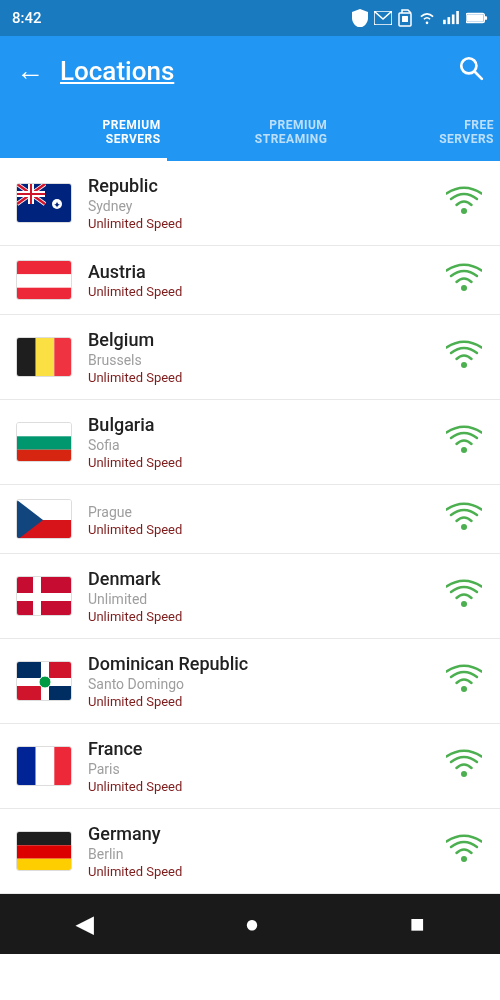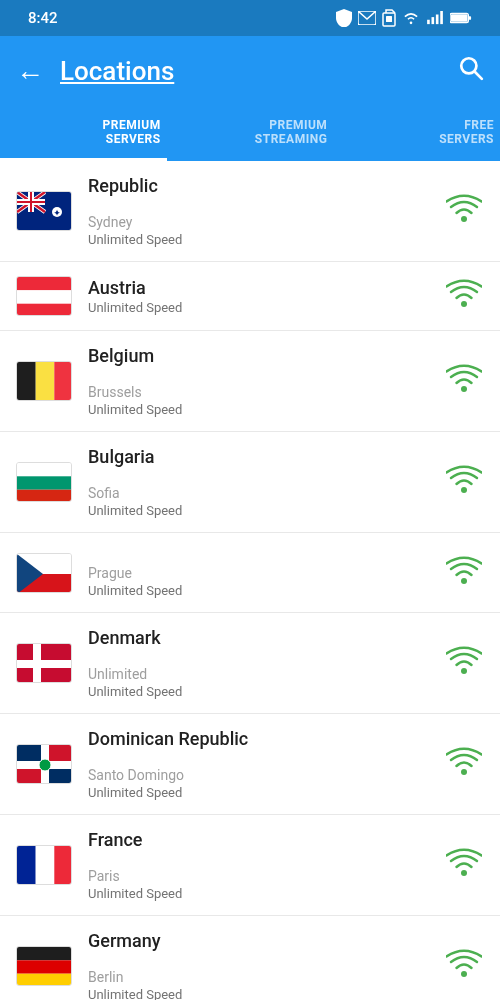--- a/index.html
+++ b/index.html
@@ -6,21 +6,21 @@
     * { margin: 0; padding: 0; box-sizing: border-box; }
     body { width: 500px; background: #fff; font-family: 'Roboto', Arial, sans-serif; overflow-x: hidden; }
 
     
     .status-bar {
       background: #1a7abf;
       height: 36px;
       display: flex;
       align-items: center;
       justify-content: space-between;
-      padding: 0 28px;
+      padding: 0 12px;
       color: #fff;
       font-size: 15px;
       font-weight: 500;
     }
     .status-icons { display: flex; align-items: center; gap: 6px; }
 
     
     .header {
       background: #2196f3;
       height: 70px;
@@ -83,25 +83,25 @@
     }
     .country-info { flex: 1; }
     .country-name {
       font-size: 18px;
       font-weight: 500;
       color: #212121;
     }
     .city-name {
       font-size: 14px;
       color: #9e9e9e;
-      margin-top: 18px;
+      margin-top: 2px;
     }
     .speed-label {
       font-size: 13px;
-      color: #737373;
+      color: #7f1d1d;
       margin-top: 2px;
     }
     .wifi-icon {
       width: 40px;
       text-align: center;
     }
 
     
     .nav-bar {
       background: #1a1a1a;

